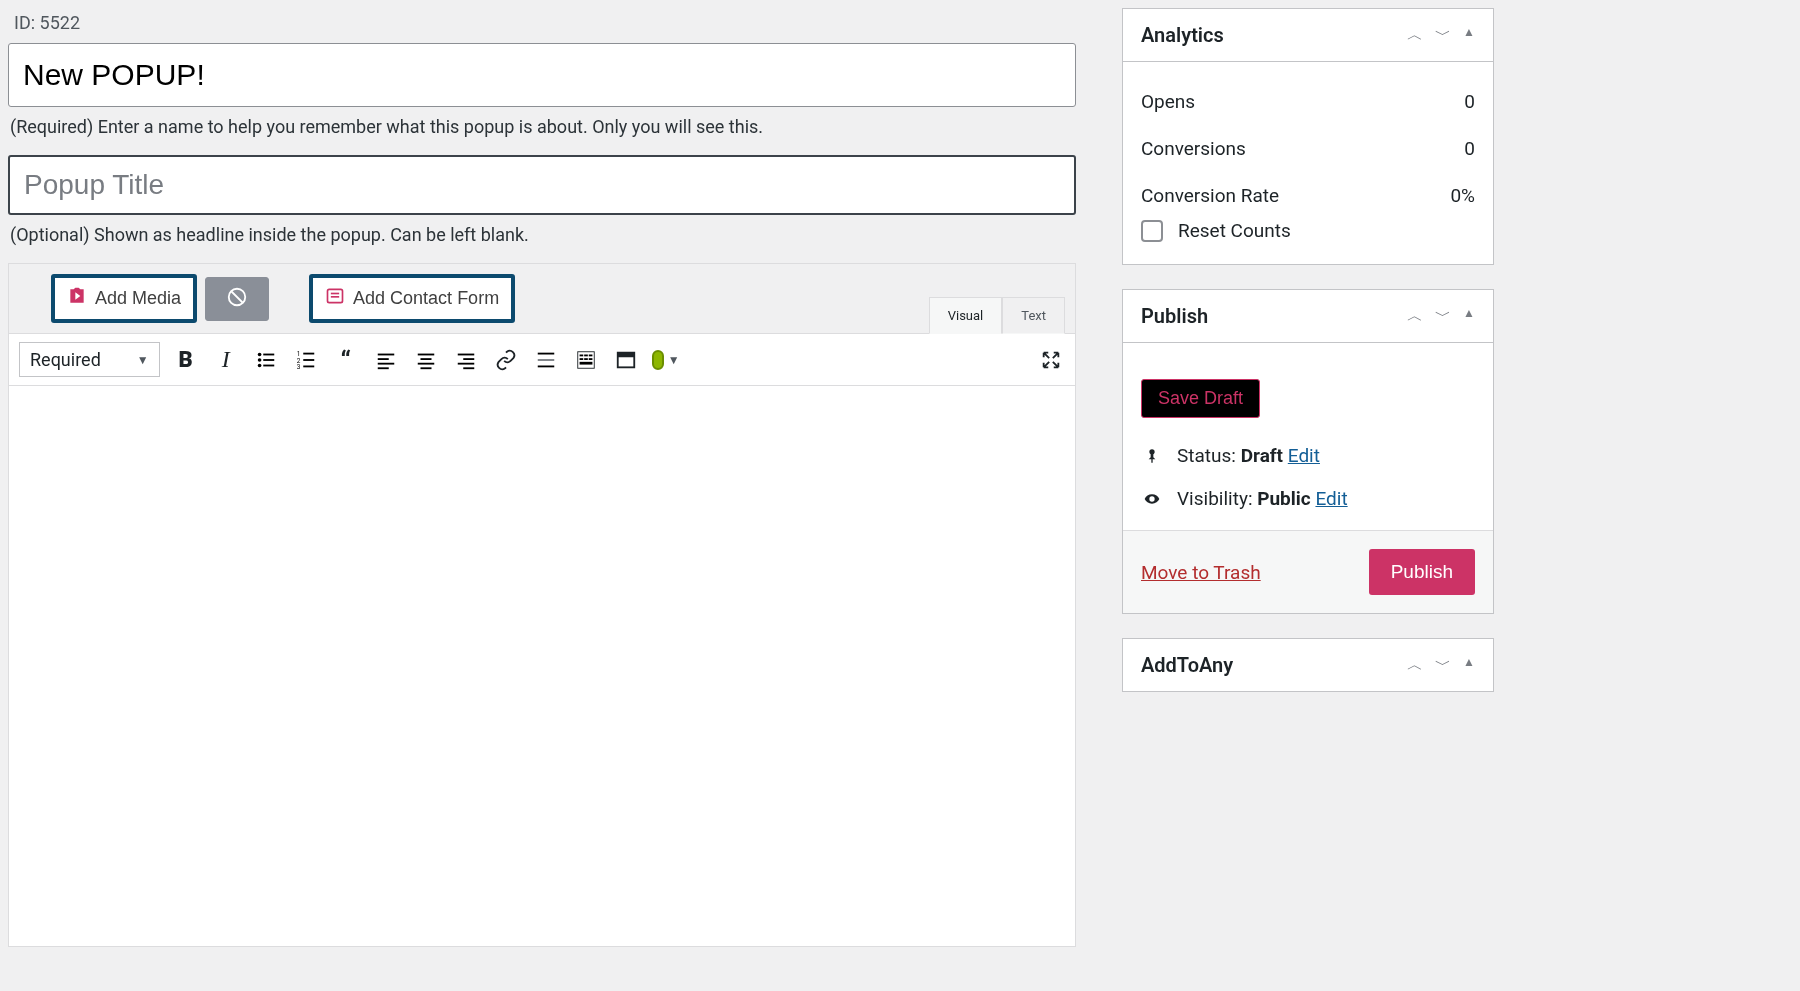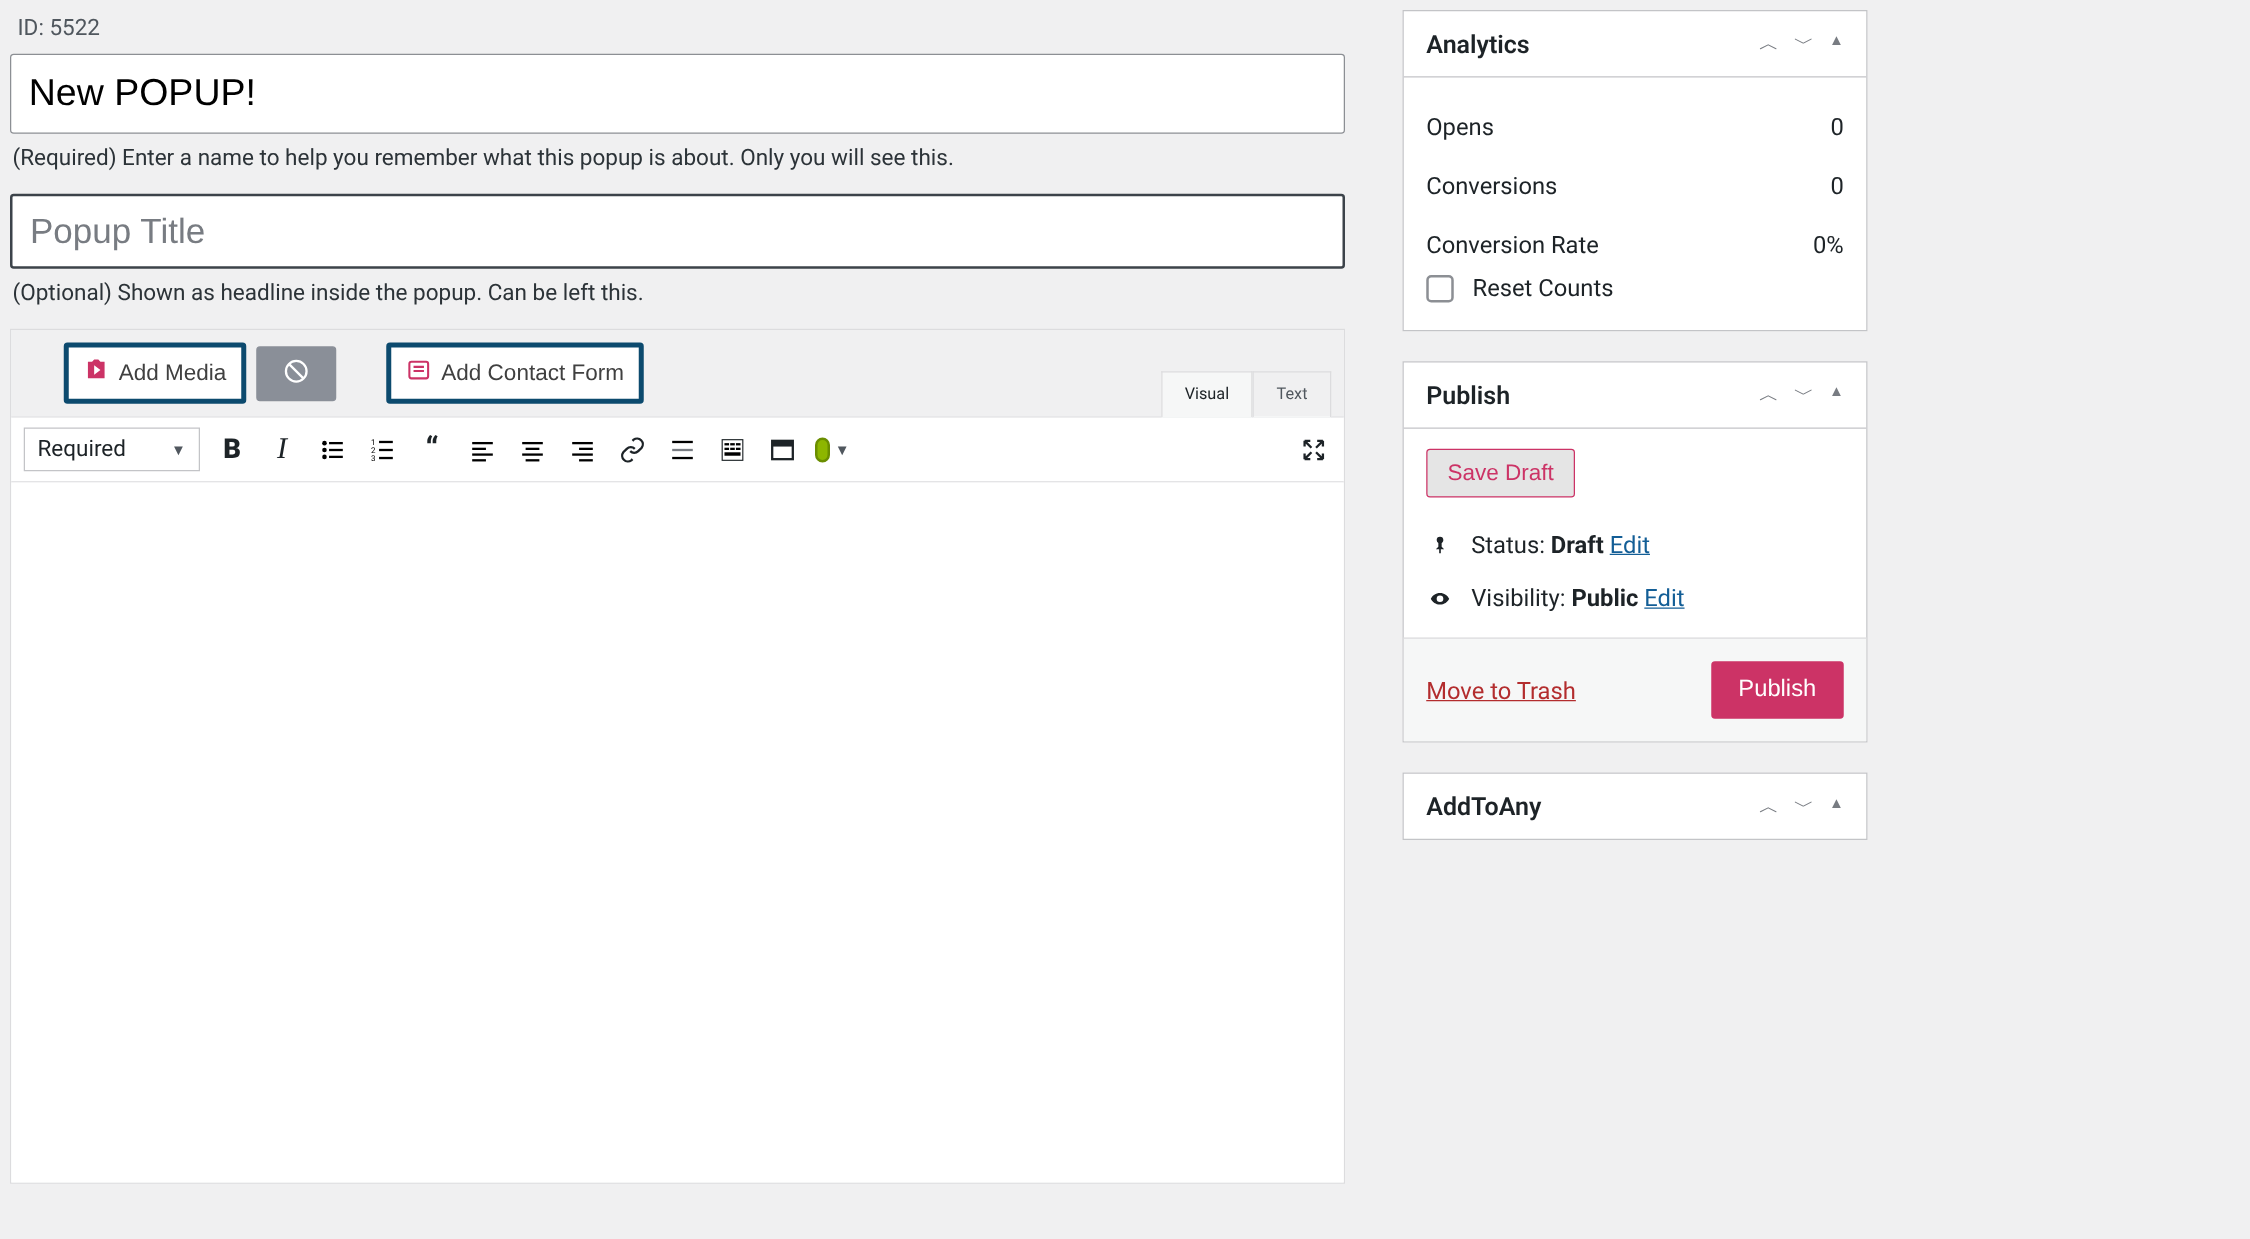--- a/index.html
+++ b/index.html
@@ -166,26 +166,27 @@
 
   .chk-row { display: flex; align-items: center; gap: 15px; }
   .chk {
     width: 22px; height: 22px; border: 2px solid #8c8f94; border-radius: 4px; background: #fff; cursor: pointer;
   }
 
   .save-draft {
     display: inline-block;
     border: 1px solid #cc3366;
     color: #cc3366;
-    background: #e5e5e5;
+    background: #000000;
     padding: 8px 16px;
     border-radius: 3px;
     font-size: 18px;
     cursor: pointer;
     margin-bottom: 16px;
+    margin-top: 20px;
   }
   .pub-row {
     display: flex; align-items: center; gap: 14px;
     padding: 10px 0;
     font-size: 19px;
   }
   .pub-row .ic { width: 22px; display:inline-flex; justify-content:center; }
   .pub-row a { color: #135e96; text-decoration: underline; cursor: pointer; }
   .pub-row b { font-weight: 700; }
 
@@ -213,21 +214,21 @@
 <body>
 
 <div class="page">
   <div class="main-col">
     <div class="id-label">ID: 5522</div>
 
     <input class="name-input" type="text" value="New POPUP!" style="">
     <div class="helper">(Required) Enter a name to help you remember what this popup is about. Only you will see this.</div>
 
     <input class="title-input" type="text" placeholder="Popup Title" style="">
-    <div class="helper">(Optional) Shown as headline inside the popup. Can be left this.</div>
+    <div class="helper">(Optional) Shown as headline inside the popup. Can be left blank.</div>
 
     <div class="editor-wrap">
       <div class="editor-toolbar-top">
         <button class="media-btn">
           <span>
             <svg viewBox="0 0 24 24" width="20" height="20" fill="#cc3366">
                 <path d="M10 16.5l6-4.5-6-4.5v9zM4 4h4l2-2h4l2 2h4v16H4V4z"></path>
               </svg>
           </span>
           <span>Add Media</span>

